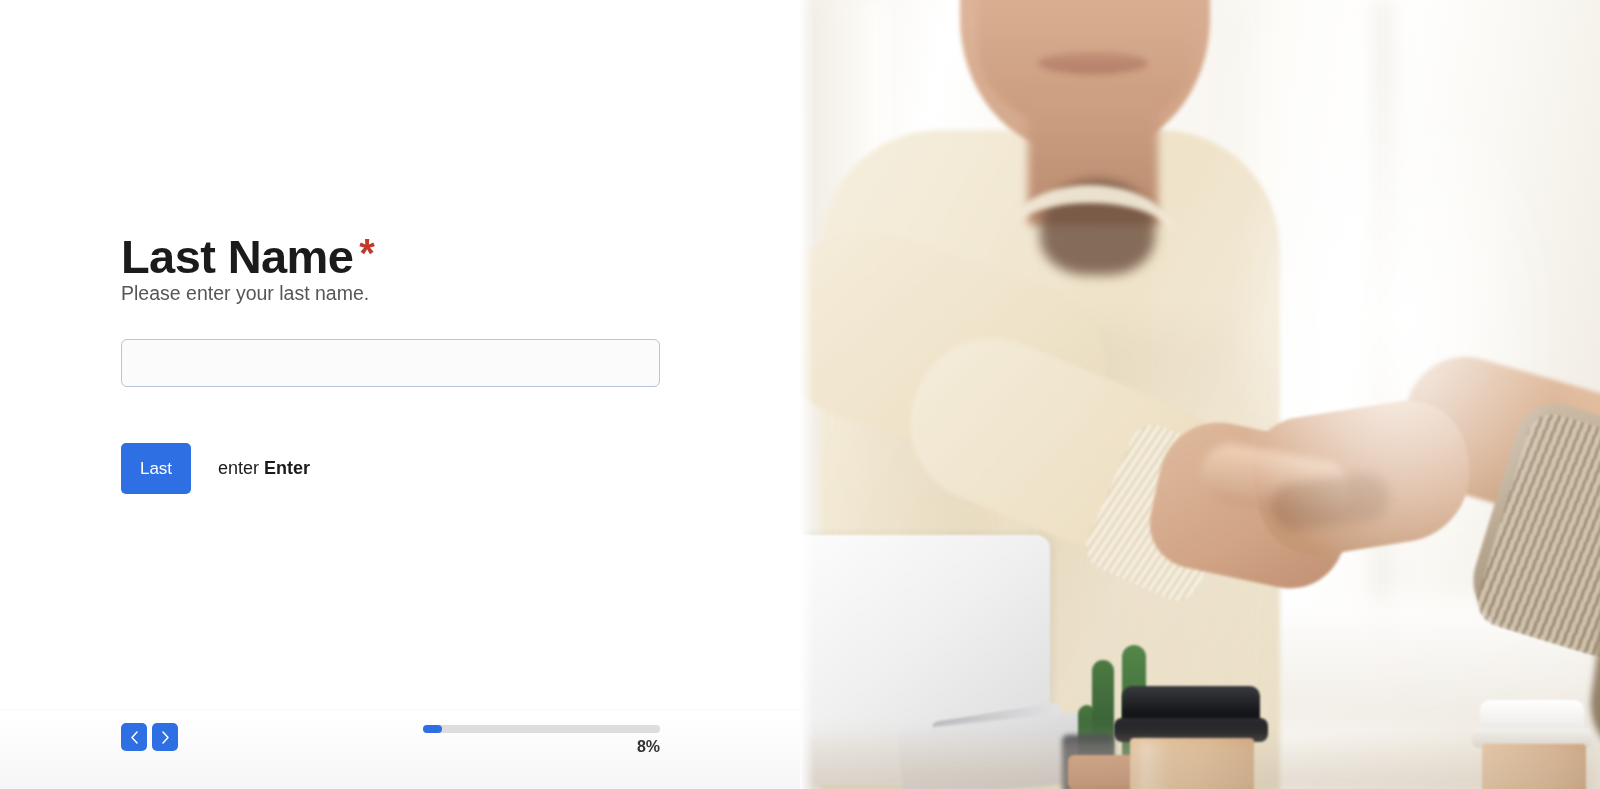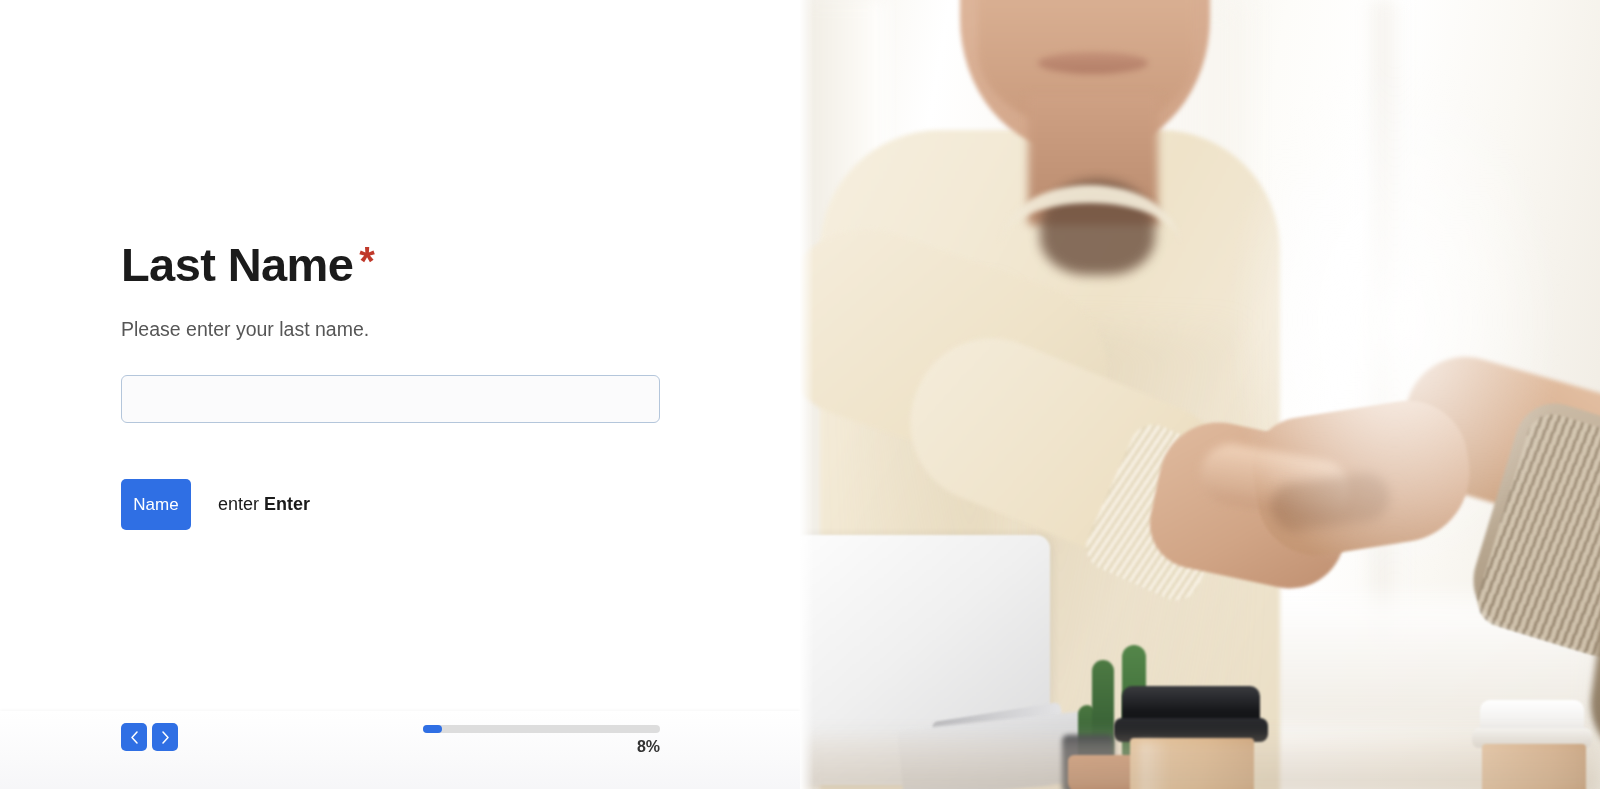--- a/index.html
+++ b/index.html
@@ -14,41 +14,41 @@
 
   
   .form-pane {
     position:relative;
     width:800px; height:789px;
     background:#ffffff;
     flex:0 0 800px;
   }
   .form-body {
     position:absolute;
-    left:121px; top:240px;
+    left:121px; top:232px;
     width:560px;
   }
   .question-title {
     font-size:47px;
     font-weight:bold;
     line-height:1.05;
     color:#1b1b1b;
     letter-spacing:-0.6px;
     white-space:nowrap;
   }
   .required-star {
     color:#c0392b;
     font-weight:bold;
     font-size:40px;
     vertical-align:6px;
     margin-left:6px;
     display:inline-block;
   }
   .question-help {
-    margin-top:28px;
+    margin-top:0;
     font-size:19.5px;
     color:#565656;
     line-height:1.3;
   }
   .answer-input {
     display:block;
     margin-top:32px;
     width:539px;
     height:48px;
     border:1.4px solid #b4c6db;
@@ -491,21 +491,21 @@
 
     <div class="form-body">
 
       <h1 class="question-title"><span>Last Name</span><span class="required-star">*</span></h1>
 
       <p class="question-help">Please enter your last name.</p>
 
       <input class="answer-input" type="text" placeholder="" style="">
 
       <div class="action-row">
-        <button class="next-button">Name</button>
+        <button class="next-button">Last</button>
         <span class="enter-hint"><span class="hint-soft">enter</span>&nbsp;<span class="hint-key">Enter</span></span>
       </div>
 
     </div>
 
     <div class="bottom-bar">
 
       <div class="nav-buttons">
         <button class="nav-btn">
           <svg width="9" height="13" viewBox="0 0 9 13">

